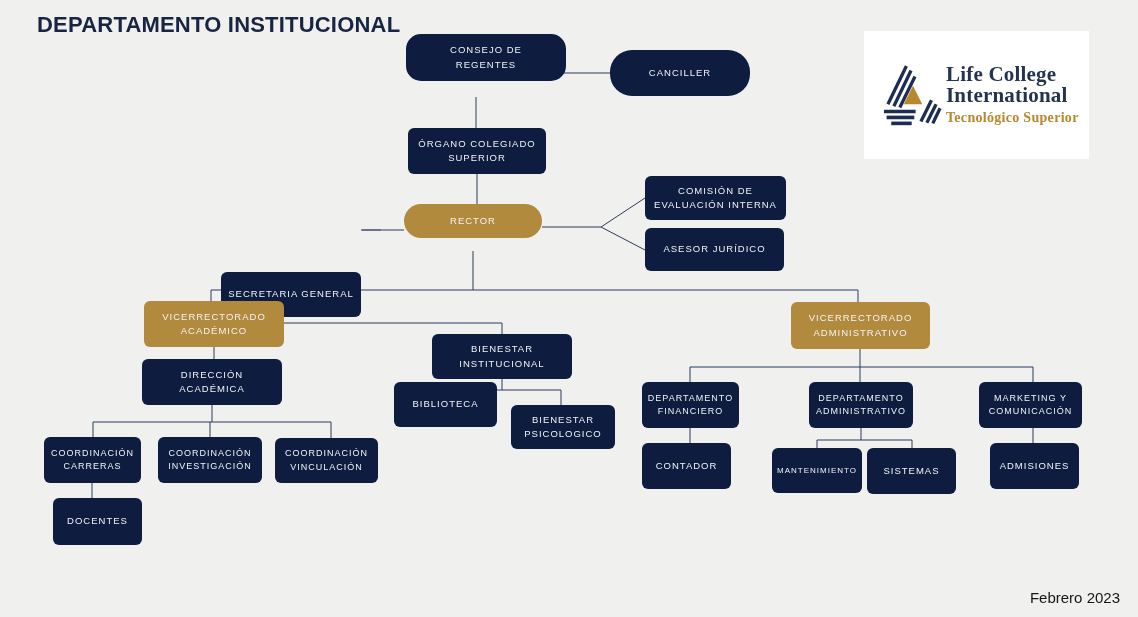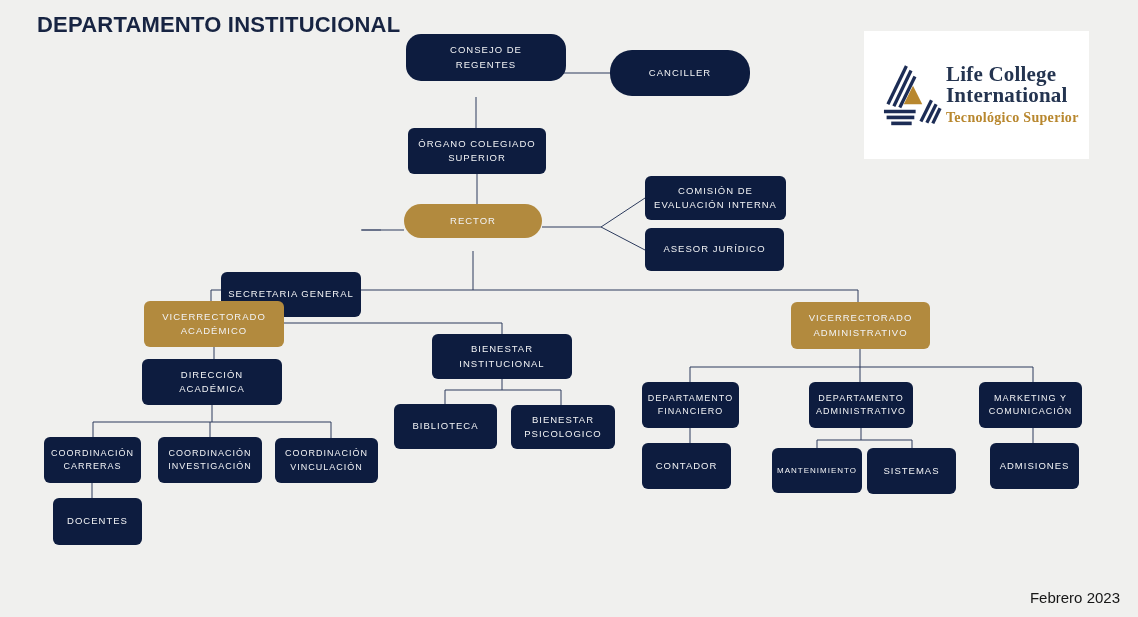--- a/index.html
+++ b/index.html
@@ -110,21 +110,21 @@
       <div class="node navy" style="left: 432px; top: 334px; width: 140px; height: 45px;">BIENESTAR
 INSTITUCIONAL</div>
       <div class="node navy" style="left: 142px; top: 359px; width: 140px; height: 46px;">DIRECCIÓN
 ACADÉMICA</div>
       <div class="node navy" style="left: 642px; top: 382px; width: 97px; height: 46px; font-size: 9px;">DEPARTAMENTO
 FINANCIERO</div>
       <div class="node navy" style="left: 809px; top: 382px; width: 104px; height: 46px; font-size: 9px;">DEPARTAMENTO
 ADMINISTRATIVO</div>
       <div class="node navy" style="left: 979px; top: 382px; width: 103px; height: 46px; font-size: 9px;">MARKETING Y
 COMUNICACIÓN</div>
-      <div class="node navy" style="left: 394px; top: 404px; width: 103px; height: 45px;">BIBLIOTECA</div>
+      <div class="node navy" style="left: 394px; top: 382px; width: 103px; height: 45px;">BIBLIOTECA</div>
       <div class="node navy" style="left: 511px; top: 405px; width: 104px; height: 44px;">BIENESTAR
 PSICOLOGICO</div>
       <div class="node navy" style="left: 44px; top: 437px; width: 97px; height: 46px; font-size: 9px;">COORDINACIÓN
 CARRERAS</div>
       <div class="node navy" style="left: 158px; top: 437px; width: 104px; height: 46px; font-size: 9px;">COORDINACIÓN
 INVESTIGACIÓN</div>
       <div class="node navy" style="left: 275px; top: 438px; width: 103px; height: 45px; font-size: 9px;">COORDINACIÓN
 VINCULACIÓN</div>
       <div class="node navy" style="left: 642px; top: 443px; width: 89px; height: 46px;">CONTADOR</div>
       <div class="node navy" style="left: 772px; top: 448px; width: 90px; height: 45px; font-size: 8px;">MANTENIMIENTO</div>

